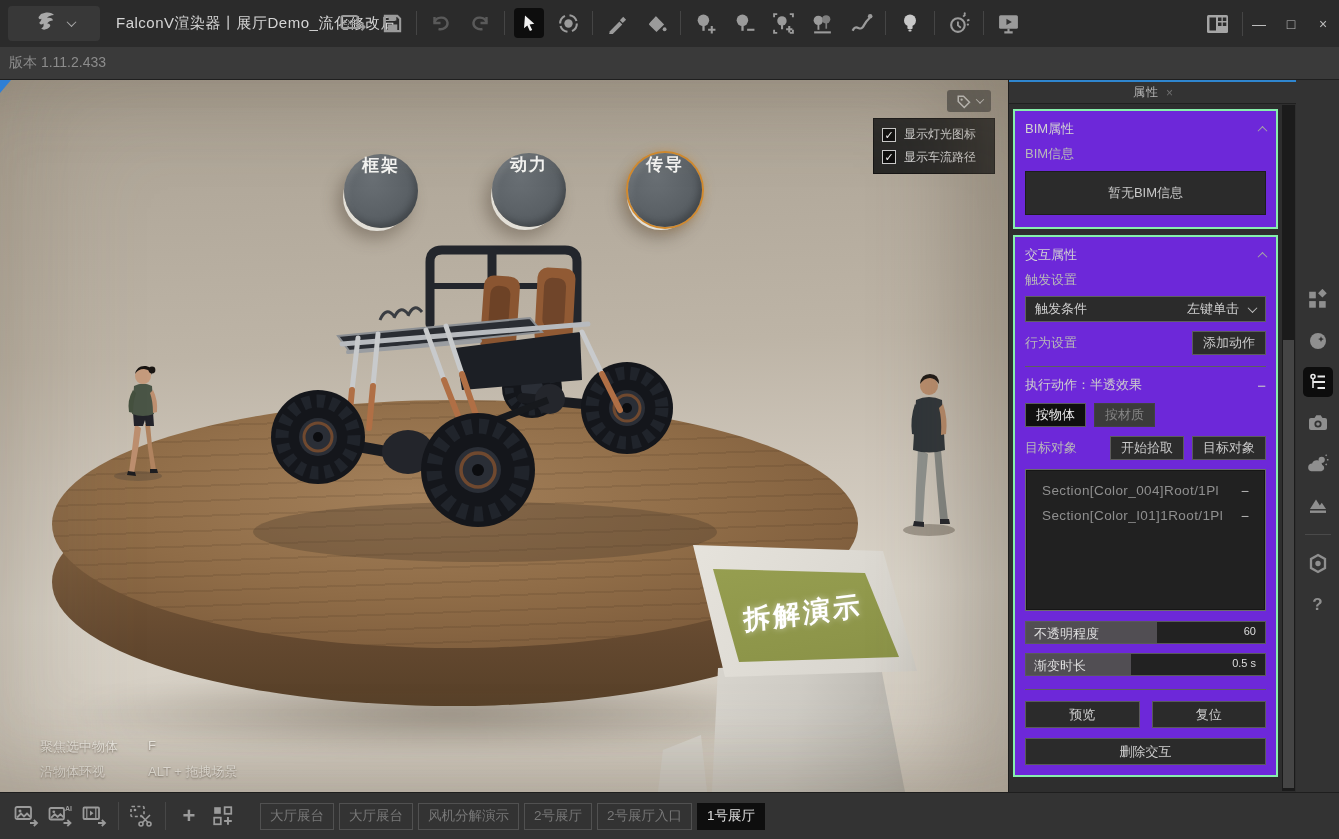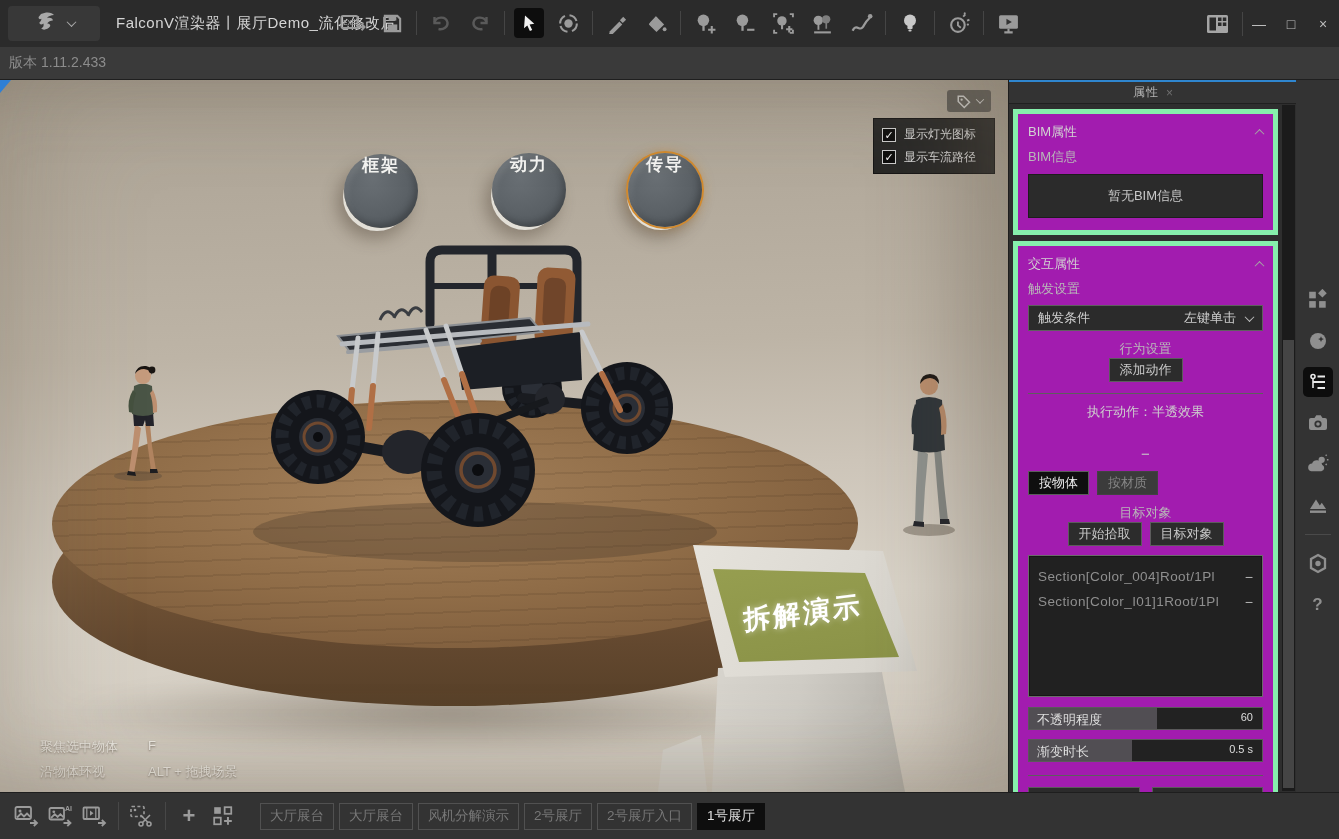--- a/index.html
+++ b/index.html
@@ -102,47 +102,47 @@
   
   .panel { position:absolute; left:1008px; top:80px; width:288px; height:712px;
     background:#2e2e2e; border-left:1px solid #1d1d1d; }
   .panel-accent { position:absolute; left:0; top:0; width:288px; height:2px; background:#2f86cf; }
   .panel-tabbar { position:absolute; left:0; top:2px; width:288px; height:22px; background:#333;
     border-bottom:1px solid #202020; display:flex; align-items:center; justify-content:center; gap:7px; }
   .panel-tab-label { color:#b5b5b5; font-size:12px; letter-spacing:1px; }
   .panel-tab-close { color:#6f6f6f; font-size:12px; }
   .panel-body { position:absolute; left:0; top:25px; width:273px; bottom:0; overflow:hidden;
     padding:4px 4px 0 4px; }
-  .card { background:#a21caf; border:5px solid #86efac; padding:7px 10px 10px 10px; margin-bottom:6px; }
+  .card { background:#6d28d9; border:2px solid #86efac; padding:7px 10px 10px 10px; margin-bottom:6px; }
   .sec-head { display:flex; align-items:center; justify-content:space-between; height:22px;
     color:#d2d2d2; font-size:13px; }
   .sec-head .chev { border-color:#a5a5a5; }
   .sec-label { color:#b8b8b8; font-size:13px; margin-top:5px; }
   .bim-box { margin:8px 0 2px 0; height:44px; background:#2b2b2b; border:1px solid #1d1d1d;
     display:flex; align-items:center; justify-content:center; color:#c9c9c9; font-size:13px; }
 
   .dropdown { margin-top:7px; height:26px; background:#2b2b2b; border:1px solid #5f5f5f;
     display:flex; align-items:center; justify-content:space-between; padding:0 9px; }
   .dropdown span { color:#cdcdcd; font-size:13px; }
   .dd-right { display:flex; align-items:center; gap:10px; }
   .dd-right .chev { border-color:#bdbdbd; }
 
-  .p-row { display:flex; align-items:center; justify-content:space-between; margin-top:9px;flex-direction:column; }
+  .p-row { display:flex; align-items:center; justify-content:space-between; margin-top:9px; }
   .p-row .lbl { color:#b8b8b8; font-size:13px; }
   .btn { background:#2c2c2c; border:1px solid #5c5c5c; color:#c9c9c9; font-size:13px;
     height:24px; display:flex; align-items:center; justify-content:center; padding:0 10px; }
   .hrline { border:none; border-top:1px solid #5e5e5e; margin:11px 0 9px 0; }
   .minus-glyph { color:#c9c9c9; font-size:15px; }
   .toggle-row { display:flex; gap:8px; margin-top:9px; }
   .btn.on { background:#0f0f0f; border-color:#5c5c5c; color:#ededed; }
   .btn.off { background:#3b3b3b; border-color:#424242; color:#858585; }
   .tgt-btns { display:flex; gap:8px; }
 
   .listbox { margin-top:9px; height:142px; background:#212121; border:1px solid #6b6b6b;
-    box-shadow:inset 0 0 0 1px #161616; padding:8px 9px; overflow:hidden; }
+    box-shadow:inset 0 0 0 1px #161616; padding:8px 16px; overflow:hidden; }
   .list-item { display:flex; align-items:center; justify-content:space-between; height:25px; }
   .list-item .txt { color:#8f8f8f; font-size:13.5px; letter-spacing:.4px; white-space:nowrap;
     overflow:hidden; width:212px; }
   .list-item .rm { color:#b5b5b5; font-size:14px; }
 
   .slider { position:relative; margin-top:10px; height:23px; background:#222;
     border:1px solid #5a5a5a; overflow:hidden; }
   .slider .fill { position:absolute; left:0; top:0; bottom:0; background:#514e53; }
   .slider .s-lbl { position:absolute; left:8px; top:3px; color:#dedede; font-size:13px; }
   .slider .s-val { position:absolute; right:9px; top:3px; color:#dedede; font-size:11px; }

